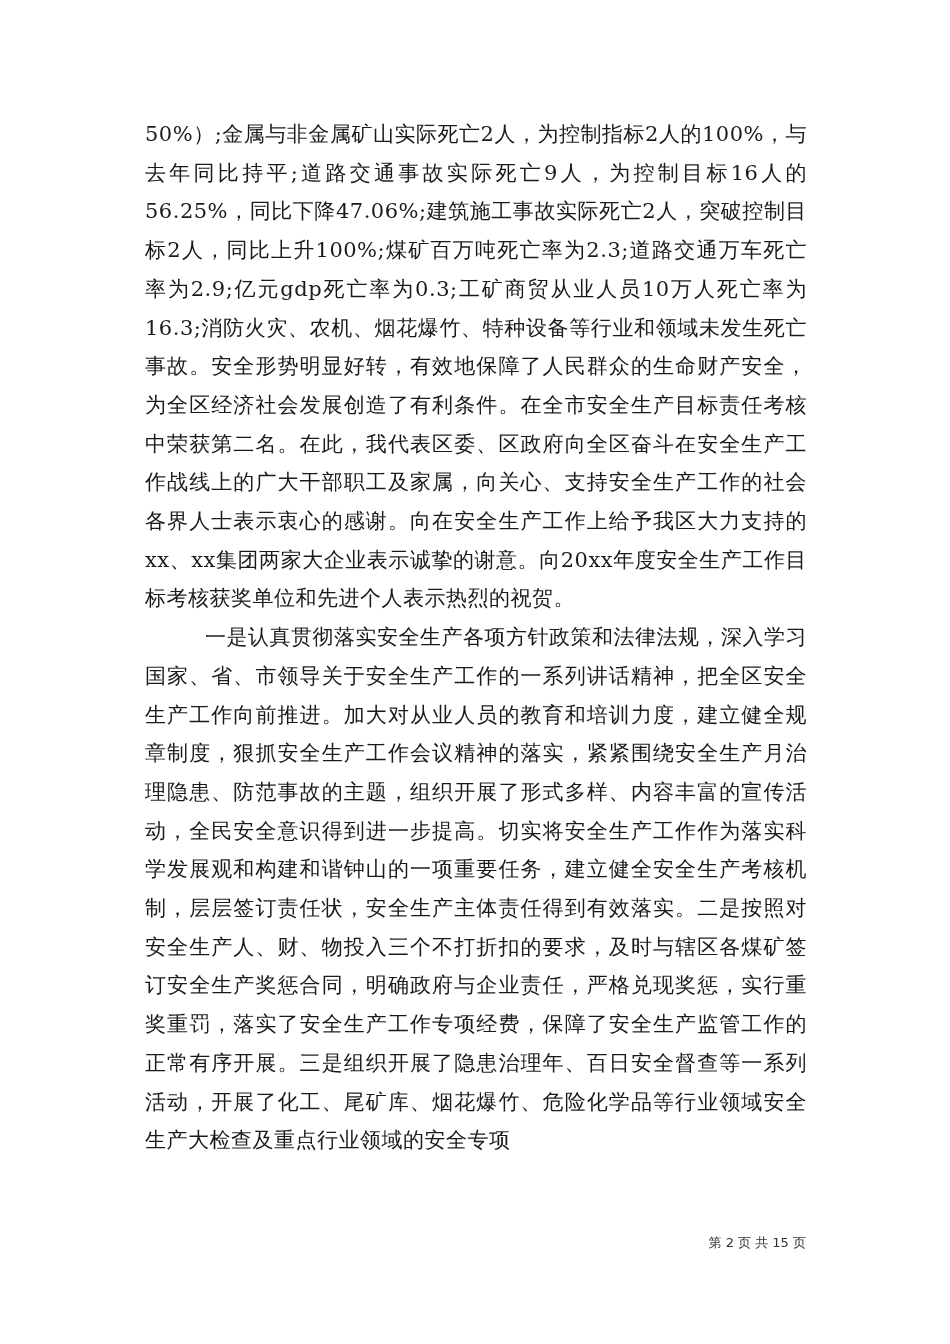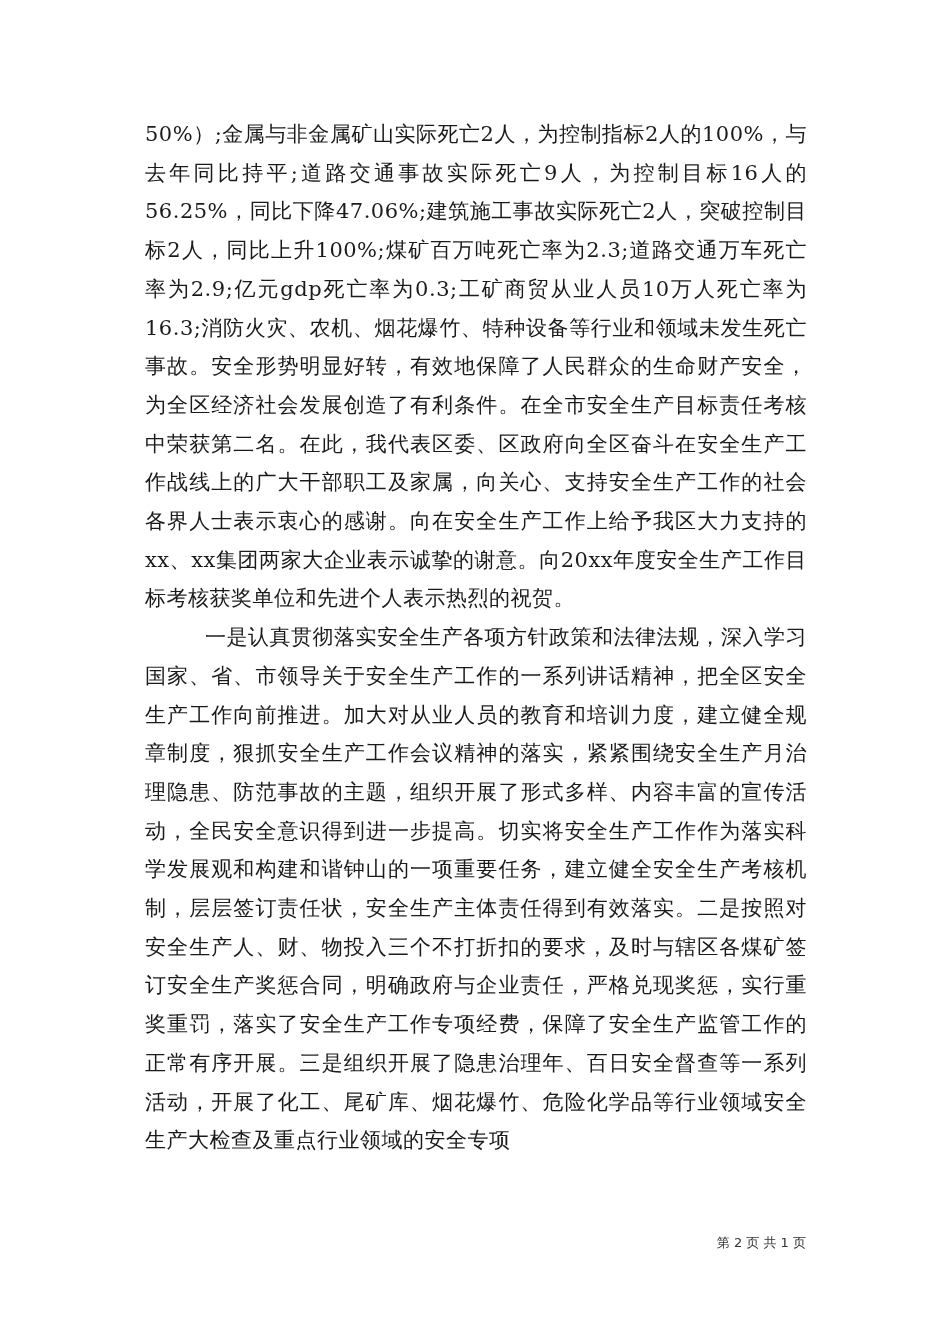--- a/index.html
+++ b/index.html
@@ -22,14 +22,14 @@
   }
 </style>
 </head>
 <body>
 
 <div class="page">
   <div class="content">
     <p>50%）;金属与非金属矿山实际死亡2人，为控制指标2人的100%，与去年同比持平;道路交通事故实际死亡9人，为控制目标16人的56.25%，同比下降47.06%;建筑施工事故实际死亡2人，突破控制目标2人，同比上升100%;煤矿百万吨死亡率为2.3;道路交通万车死亡率为2.9;亿元gdp死亡率为0.3;工矿商贸从业人员10万人死亡率为16.3;消防火灾、农机、烟花爆竹、特种设备等行业和领域未发生死亡事故。安全形势明显好转，有效地保障了人民群众的生命财产安全，为全区经济社会发展创造了有利条件。在全市安全生产目标责任考核中荣获第二名。在此，我代表区委、区政府向全区奋斗在安全生产工作战线上的广大干部职工及家属，向关心、支持安全生产工作的社会各界人士表示衷心的感谢。向在安全生产工作上给予我区大力支持的xx、xx集团两家大企业表示诚挚的谢意。向20xx年度安全生产工作目标考核获奖单位和先进个人表示热烈的祝贺。</p>
     <p class="indent">一是认真贯彻落实安全生产各项方针政策和法律法规，深入学习国家、省、市领导关于安全生产工作的一系列讲话精神，把全区安全生产工作向前推进。加大对从业人员的教育和培训力度，建立健全规章制度，狠抓安全生产工作会议精神的落实，紧紧围绕安全生产月治理隐患、防范事故的主题，组织开展了形式多样、内容丰富的宣传活动，全民安全意识得到进一步提高。切实将安全生产工作作为落实科学发展观和构建和谐钟山的一项重要任务，建立健全安全生产考核机制，层层签订责任状，安全生产主体责任得到有效落实。二是按照对安全生产人、财、物投入三个不打折扣的要求，及时与辖区各煤矿签订安全生产奖惩合同，明确政府与企业责任，严格兑现奖惩，实行重奖重罚，落实了安全生产工作专项经费，保障了安全生产监管工作的正常有序开展。三是组织开展了隐患治理年、百日安全督查等一系列活动，开展了化工、尾矿库、烟花爆竹、危险化学品等行业领域安全生产大检查及重点行业领域的安全专项</p>
   </div>
-  <div class="footer">第 2 页 共 1 页</div>
+  <div class="footer">第 2 页 共 15 页</div>
 </div>
 
 </body></html>

